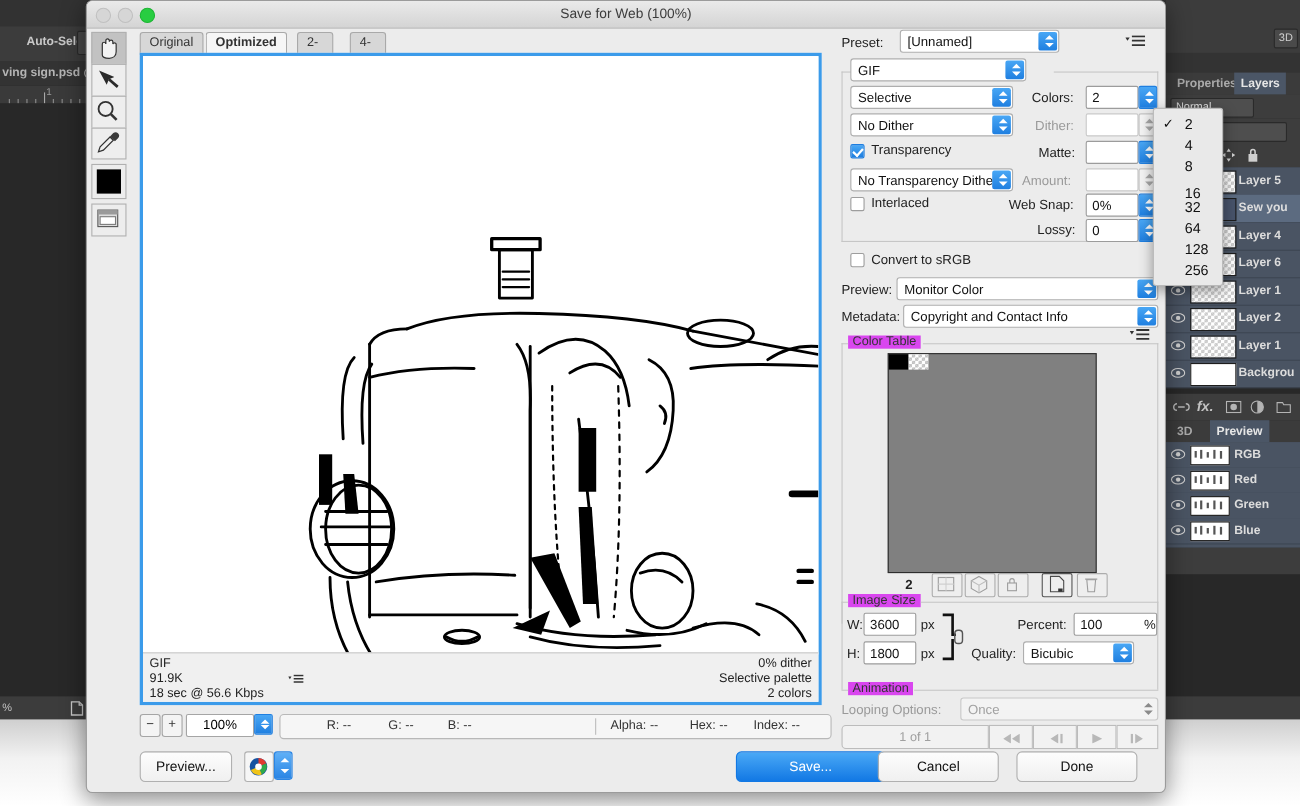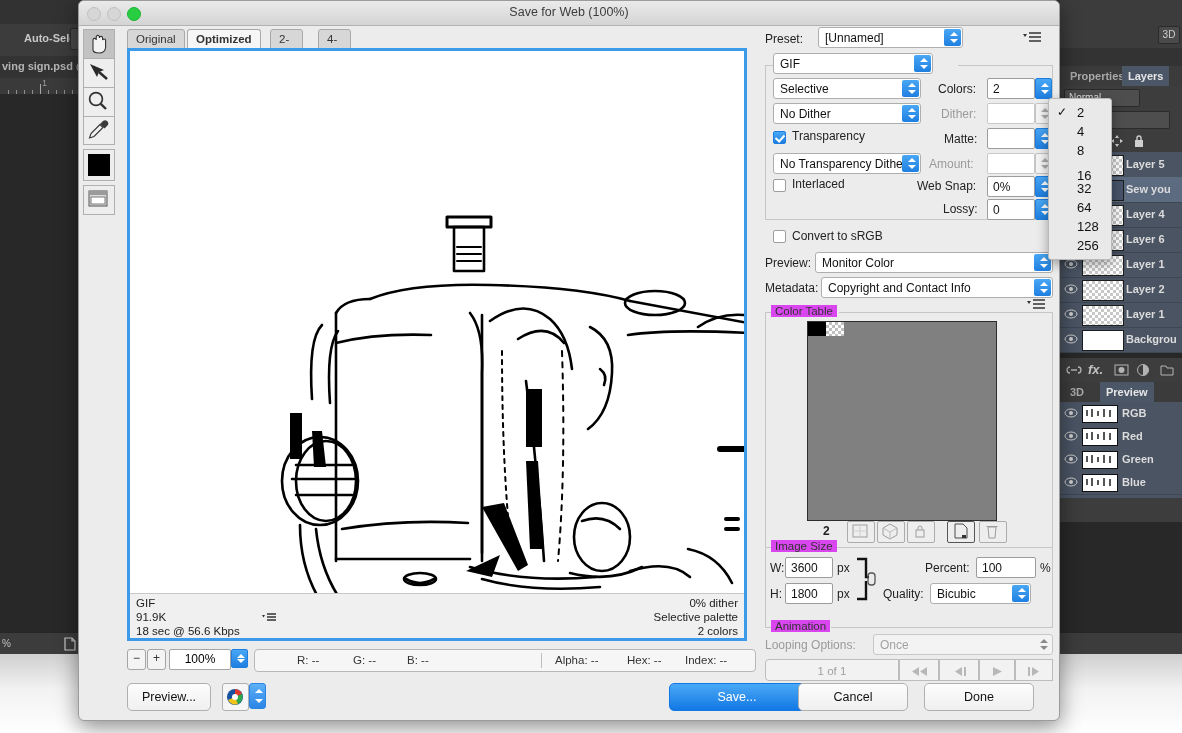--- a/index.html
+++ b/index.html
@@ -684,21 +684,21 @@
     <span class="lbl" style="left:72px;top:534px">px</span>
     <span class="lbl" style="left:5px;top:560px">H:</span>
     <div class="field" style="left:20px;top:556px;width:48px">1800</div>
     <span class="lbl" style="left:72px;top:560px">px</span>
     <svg style="position:absolute;left:90px;top:528px" width="22" height="48" viewBox="0 0 22 48">
       <path d="M2 4 h9 v18 h3 M2 44 h9 v-18" fill="none" stroke="#111" stroke-width="2.4"></path>
       <rect x="13" y="18" width="7" height="12" rx="3" fill="none" stroke="#555" stroke-width="1.3"></rect>
     </svg>
 
     <span class="lbl" style="left:160px;top:534px">Percent:</span>
-    <div class="field" style="left:211px;top:530px;width:60px">100</div>
+    <div class="field" style="left:211px;top:530px;width:76px">100</div>
     <span class="lbl" style="left:275px;top:534px">%</span>
 
     <span class="lbl" style="left:118px;top:560px">Quality:</span>
     <div class="combo" style="left:165px;top:556px;width:101px">
       <span>Bicubic</span>
       <span class="arrowbox"></span>
     </div>
 
     <span class="grouplabel" style="left:6px;top:593px">Animation</span>
     <div class="groupline" style="left:0;top:600px;width:6px"></div>

